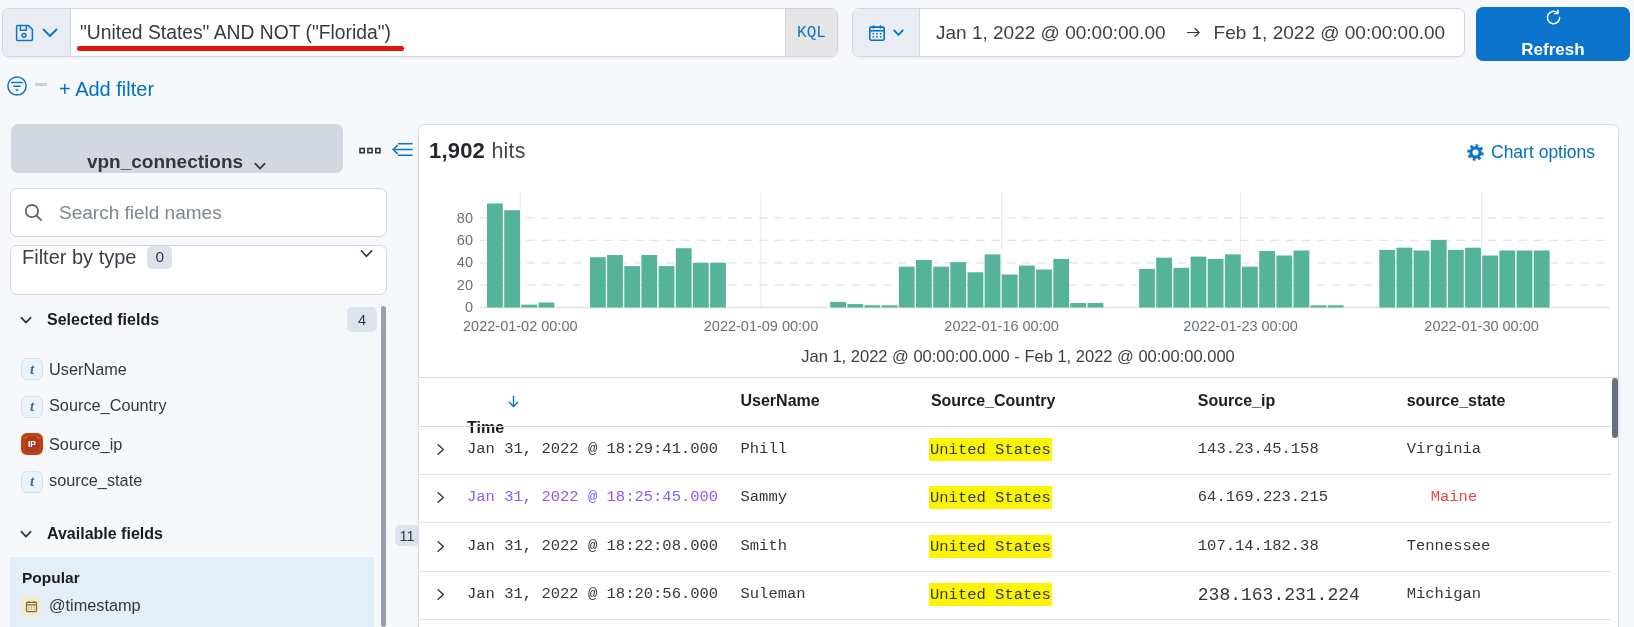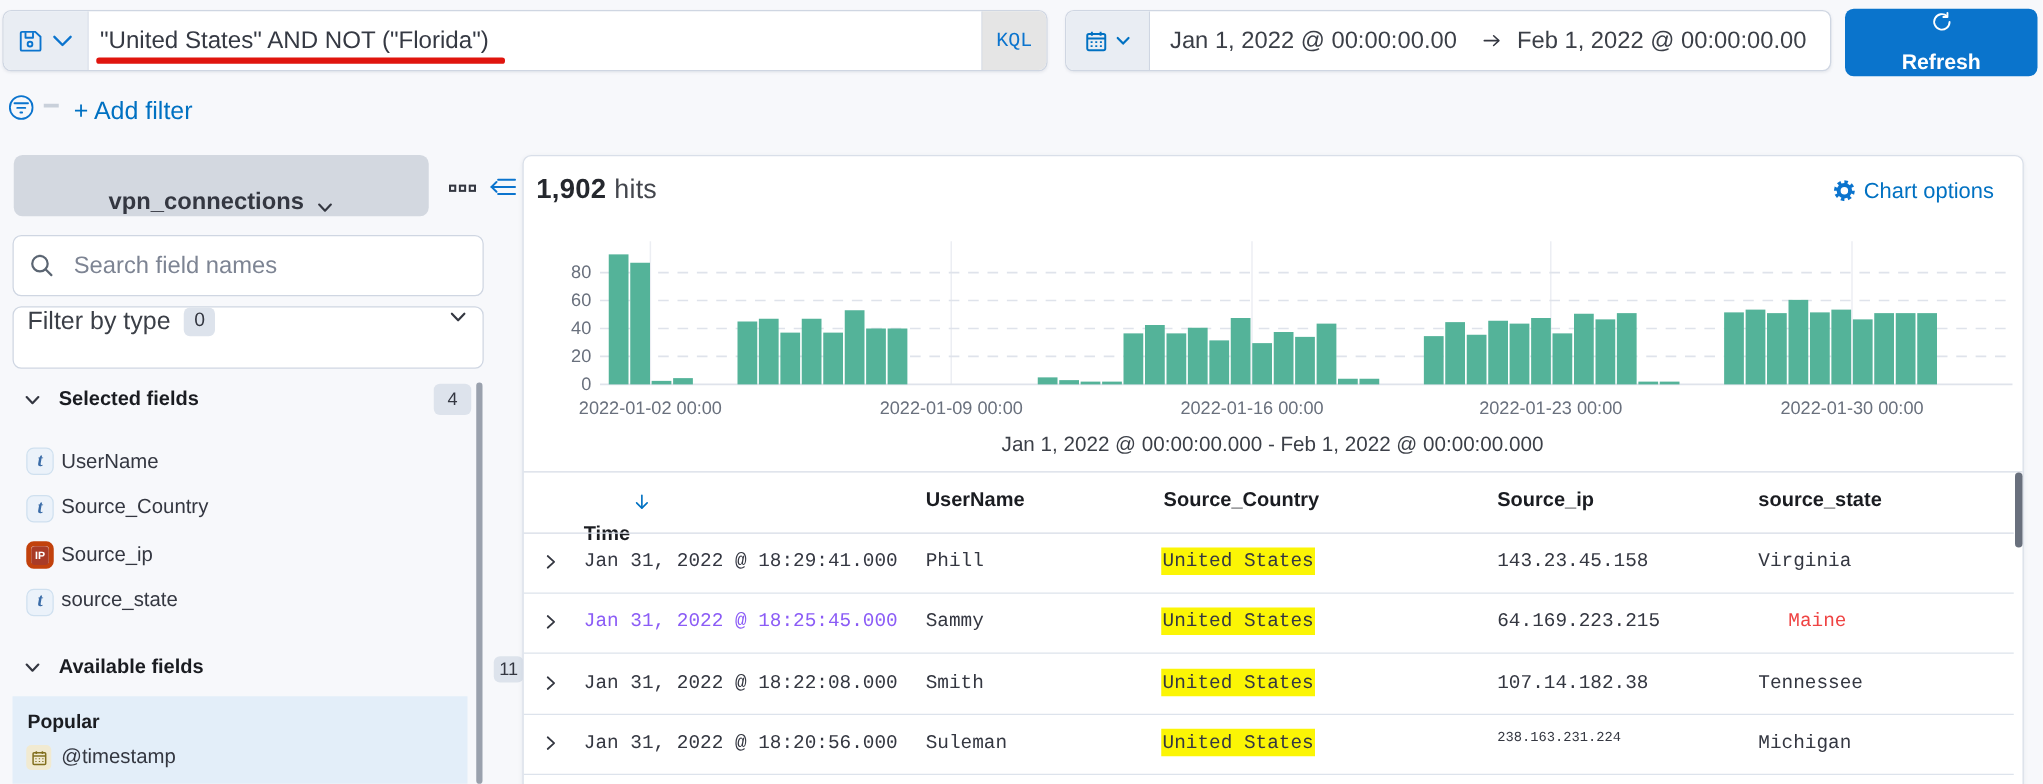--- a/index.html
+++ b/index.html
@@ -285,16 +285,16 @@
 <div class="abs" style="left:929px; top:534.5px; background:#fbf505; padding:2px 1px;"><span style="font-family:'Liberation Mono',monospace; font-size:15.5px; color:#343741;">United States</span></div>
 <div class="abs" style="left:1197.8px; top:536.5px; font-family:'Liberation Mono',monospace; font-size:15.5px; color:#343741;">107.14.182.38</div>
 <div class="abs" style="left:1406.7px; top:536.5px; font-family:'Liberation Mono',monospace; font-size:15.5px; color:#343741;">Tennessee</div>
 <div class="abs" style="left:419px; top:570.8px; width:1192px; height:1px; background:#dde3ec;"></div>
 <svg class="abs" style="left:433px; top:587.0px;" width="15" height="15" viewBox="0 0 16 16" fill="none" stroke="#343741" stroke-width="1.5" stroke-linecap="round" stroke-linejoin="round">
     <polyline points="5.5,3 11,8 5.5,13"></polyline>
   </svg>
 <div class="abs" style="left:467px; top:585.0px; font-family:'Liberation Mono',monospace; font-size:15.5px; color:#343741;">Jan 31, 2022 @ 18:20:56.000</div>
 <div class="abs" style="left:740.5px; top:585.0px; font-family:'Liberation Mono',monospace; font-size:15.5px; color:#343741;">Suleman</div>
 <div class="abs" style="left:929px; top:583.0px; background:#fbf505; padding:2px 1px;"><span style="font-family:'Liberation Mono',monospace; font-size:15.5px; color:#343741;">United States</span></div>
-<div class="abs" style="left:1197.8px; top:585.0px; font-family:'Liberation Mono',monospace; font-size:11px; color:#343741;">238.163.231.224</div>
+<div class="abs" style="left:1197.8px; top:585.0px; font-family:'Liberation Mono',monospace; font-size:18px; color:#343741;">238.163.231.224</div>
 <div class="abs" style="left:1406.7px; top:585.0px; font-family:'Liberation Mono',monospace; font-size:15.5px; color:#343741;">Michigan</div>
 <div class="abs" style="left:419px; top:619.3px; width:1192px; height:1px; background:#dde3ec;"></div>
 <div class="abs" style="left:1611.5px; top:378px; width:6px; height:60px; background:#69707d; border-radius:3px;"></div>
 
 </body></html>

